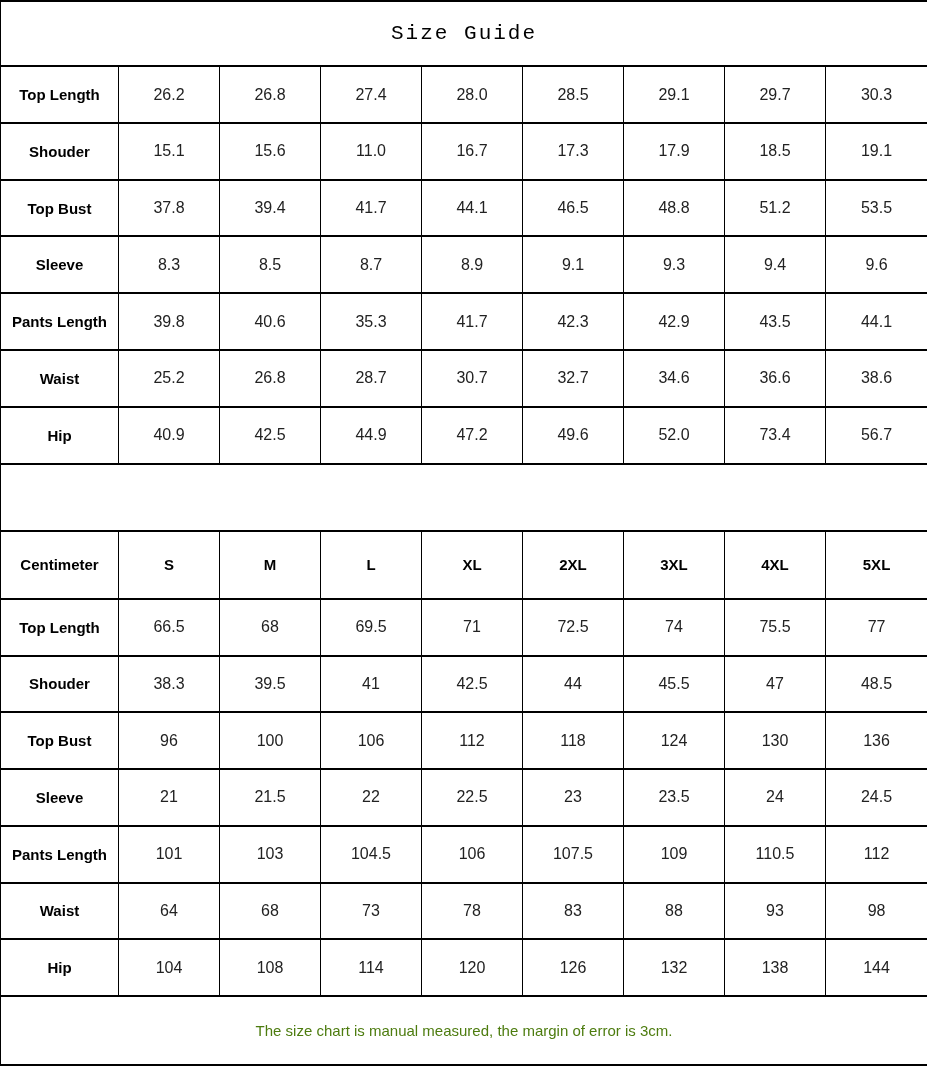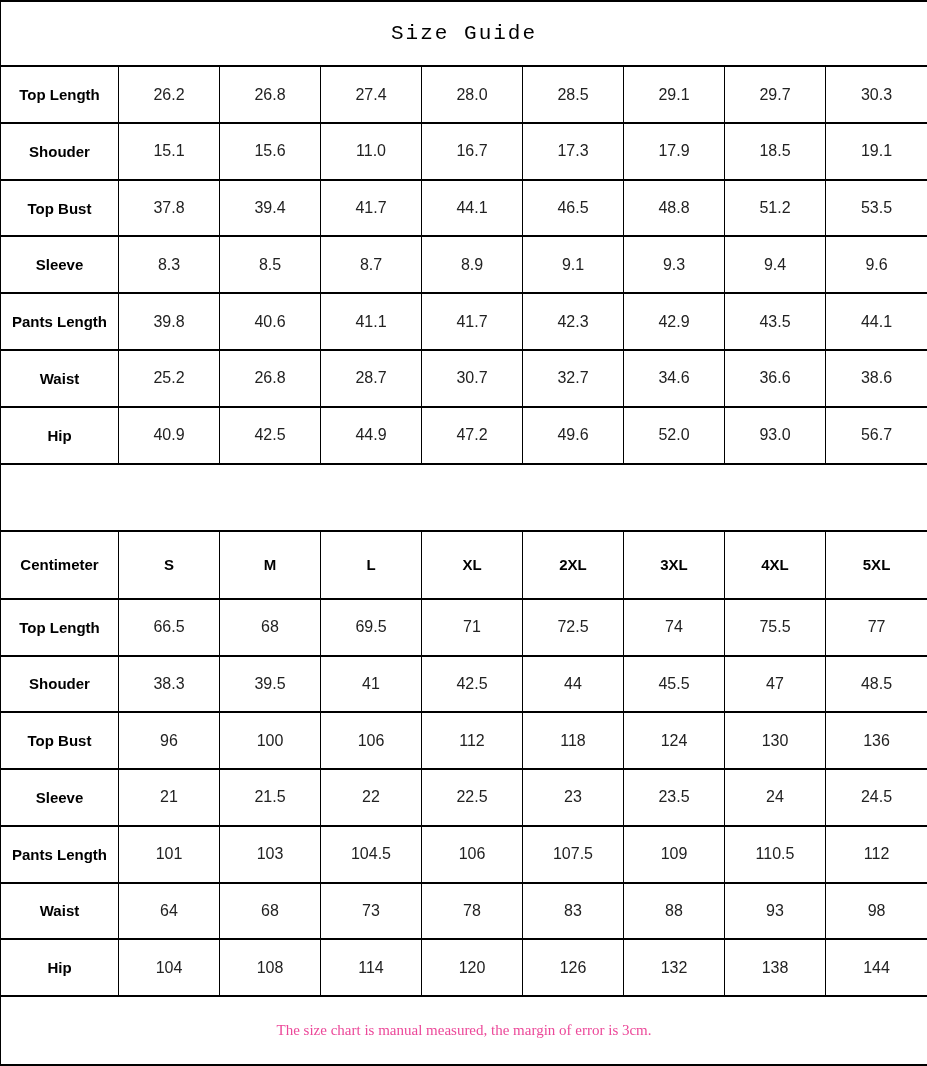--- a/index.html
+++ b/index.html
@@ -48,23 +48,23 @@
     color: #000;
   }
   tr.data-row td {
     font-weight: normal;
     font-size: 16px;
     color: #222;
   }
   tr.spacer-row { height: 56px; }
   tr.footer-row { height: 57px; }
   tr.footer-row td {
-    font-family: Liberation Serif, serif;
+    font-family: Liberation Sans, sans-serif;
     font-size: 15px;
-    color: #ec4899;
+    color: #4d7c0f;
   }
 </style>
 </head>
 <body>
 
 <div class="page">
   <table class="size-guide">
     <colgroup>
       <col style="width:118px">
       <col style="width:101px">
@@ -123,21 +123,21 @@
           <td>8.9</td>
           <td>9.1</td>
           <td>9.3</td>
           <td>9.4</td>
           <td>9.6</td>
         </tr>
         <tr class="data-row">
           <th>Pants Length</th>
           <td>39.8</td>
           <td>40.6</td>
-          <td>41.1</td>
+          <td>35.3</td>
           <td>41.7</td>
           <td>42.3</td>
           <td>42.9</td>
           <td>43.5</td>
           <td>44.1</td>
         </tr>
         <tr class="data-row">
           <th>Waist</th>
           <td>25.2</td>
           <td>26.8</td>
@@ -149,21 +149,21 @@
           <td>38.6</td>
         </tr>
         <tr class="data-row">
           <th>Hip</th>
           <td>40.9</td>
           <td>42.5</td>
           <td>44.9</td>
           <td>47.2</td>
           <td>49.6</td>
           <td>52.0</td>
-          <td>93.0</td>
+          <td>73.4</td>
           <td>56.7</td>
         </tr>
       </tbody>
     <tbody>
       <tr class="spacer-row">
         <td colspan="9"></td>
       </tr>
     </tbody>
     <tbody>
         <tr class="header-row">

